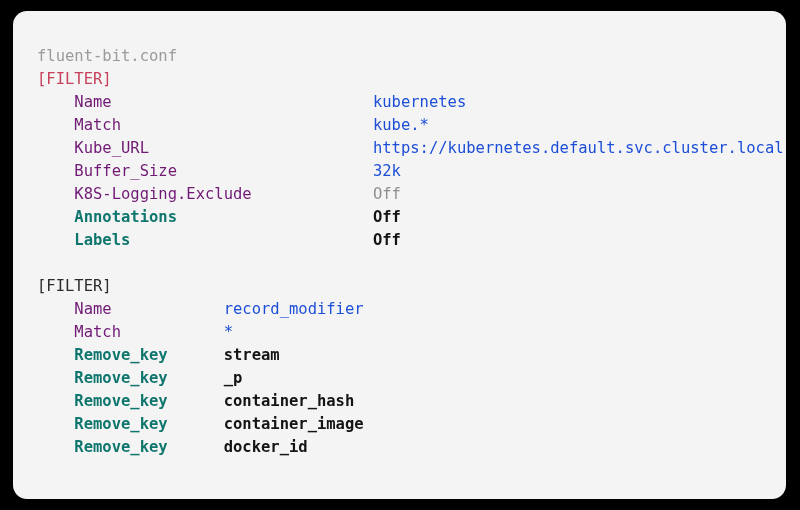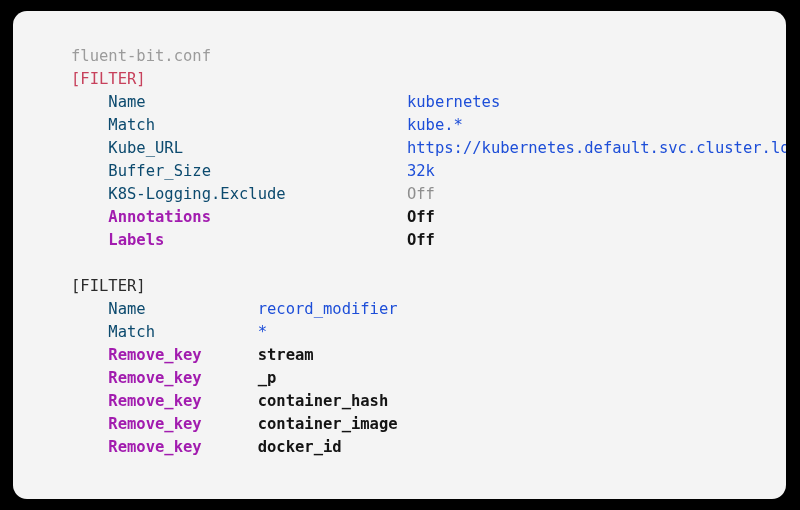--- a/index.html
+++ b/index.html
@@ -43,46 +43,45 @@
     font-family: "DejaVu Sans Mono", "Liberation Mono", monospace;
     font-size: 15.5px;
     line-height: 23px;
     white-space: pre;
     letter-spacing: 0px;
   }
 
   .line {
     height: 23px;
     white-space: pre;
-    margin-left: 34px;
   }
 
   .blank {
     height: 23px;
   }
 
   
   .filename {
     color: #9b9b9b;
     font-weight: 400;
   }
   .section-red {
     color: #c7415c;
     font-weight: 400;
   }
   .section-dark {
     color: #2b2b2b;
     font-weight: 400;
   }
   .key {
-    color: #0c4a6e;
+    color: #701a75;
     font-weight: 400;
   }
   .key.em {
-    color: #a21caf;
+    color: #0f766e;
     font-weight: 700;
   }
   .val {
     color: #1d4ed8;
     font-weight: 400;
   }
   .val.em {
     color: #141414;
     font-weight: 700;
   }

